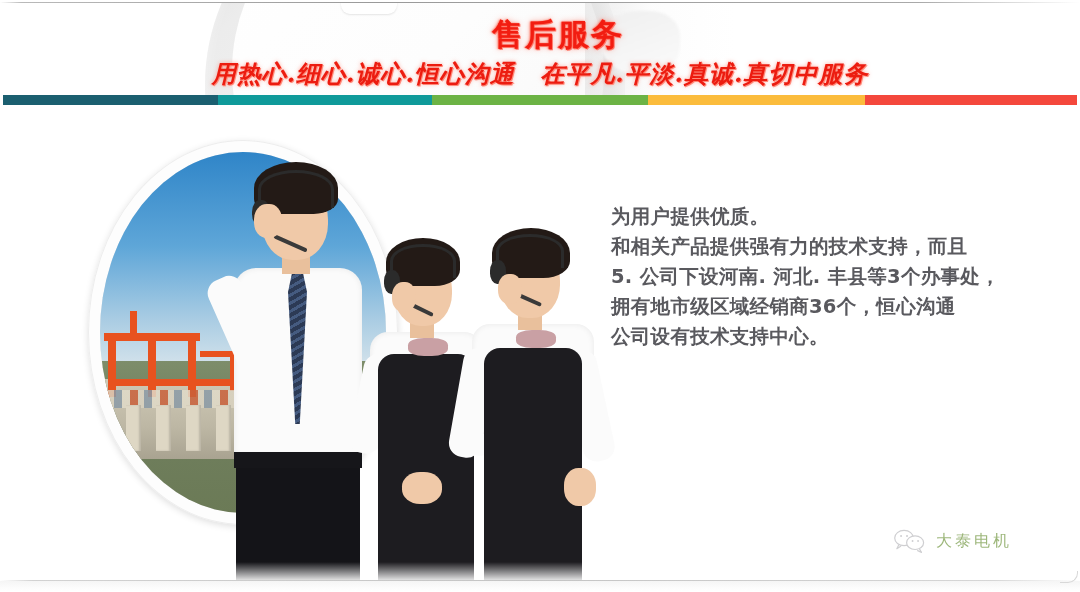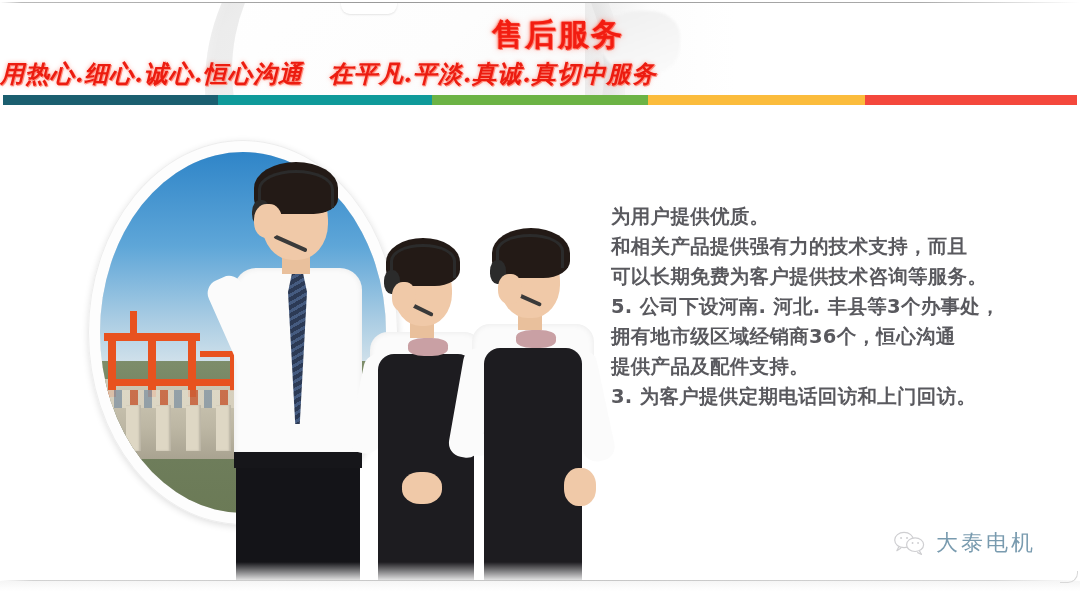--- a/index.html
+++ b/index.html
@@ -86,21 +86,21 @@
     color:#f21d11;
     text-shadow:
       0 0 1px #ff5a4a,
       1px 1px 0 #ff7d6e,
       -1px 0 2px rgba(255,120,100,.85),
       0 0 6px rgba(255,90,70,.55);
     transform:translateX(18px);
   }
   .hdr-subtitle {
     position:absolute; left:0; top:55px; width:1080px;
-    text-align:left;
+    text-align:center;
     font-family:"DejaVu Serif","Liberation Serif",serif;
     font-size:24px; font-weight:bold;
     font-style:italic;
     color:#ec1c10;
     letter-spacing:1px;
     text-shadow:
       1px 1px 0 #ff8a7a,
       0 0 4px rgba(255,100,80,.6);
   }
   .hdr-subtitle .sub-a { margin-right:16px; }
@@ -253,21 +253,21 @@
   .copy p { margin:0; white-space:nowrap; }
 
   
   .watermark {
     position:absolute; left:893px; top:528px;
     display:flex; align-items:center; gap:9px;
     opacity:.55;
   }
   .wm-icon { width:34px; height:26px; position:relative; }
   .wm-text {
-    font-size:22px; color:#0c4a6e; letter-spacing:3px;
+    font-size:16px; color:#4d7c0f; letter-spacing:3px;
     font-family:"DejaVu Sans","Liberation Sans",sans-serif;
   }
 </style>
 </head>
 <body>
 
 <div id="slide">
 
   <div class="top-hairline"></div>
 
@@ -368,25 +368,23 @@
         <div class="p-hand h2"></div>
       </div>
 
     </div>
     <div class="photo-fade"></div>
   </div>
 
   <div class="copy">
     <p>为用户提供优质。</p>
     <p>和相关产品提供强有力的技术支持，而且</p>
-    <p>可以长期免费为客户提供技术咨询等服务。</p>
     <p>5. 公司下设河南. 河北. 丰县等3个办事处，</p>
     <p>拥有地市级区域经销商36个，恒心沟通</p>
-    <p>提供产品及配件支持。</p>
-    <p>3. 为客户提供定期电话回访和上门回访。</p>
+    <p>公司设有技术支持中心。</p>
   </div>
 
   <div class="watermark">
     <span class="wm-icon">
       <svg viewBox="0 0 40 30" width="34" height="26">
         <ellipse cx="13" cy="11.5" rx="11" ry="9" fill="none" stroke="#a8a8ad" stroke-width="1.4"></ellipse>
         <path d="M7 19 L4.5 24 L9.5 21" fill="none" stroke="#a8a8ad" stroke-width="1.4" stroke-linejoin="round"></path>
         <circle cx="9.5" cy="9" r="1.2" fill="#a8a8ad"></circle>
         <circle cx="16.5" cy="9" r="1.2" fill="#a8a8ad"></circle>
         <ellipse cx="26" cy="17" rx="10" ry="8" fill="#ffffff" stroke="#a8a8ad" stroke-width="1.4"></ellipse>

